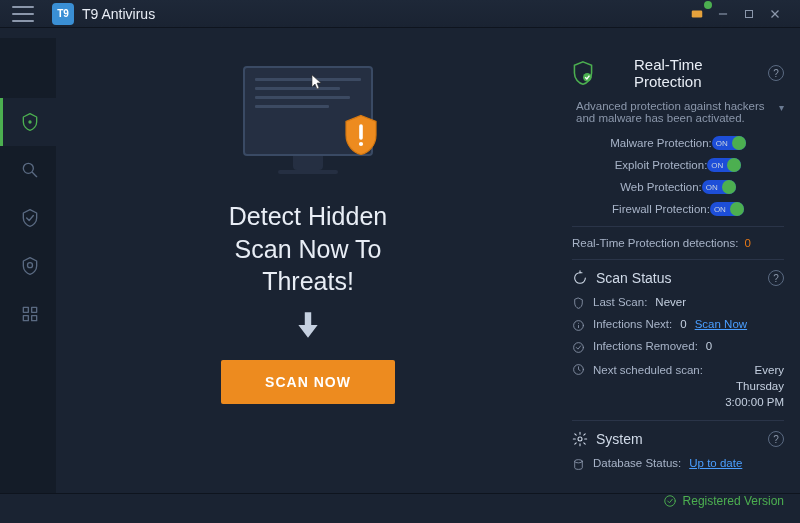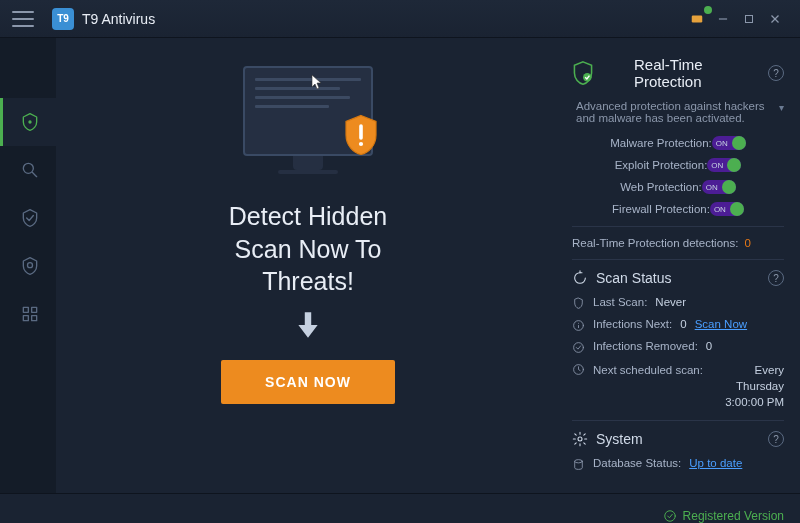--- a/index.html
+++ b/index.html
@@ -1,19 +1,19 @@
 <!DOCTYPE html>
 <html><head>
 <meta charset="utf-8">
 <style>
 * { margin: 0; padding: 0; box-sizing: border-box; font-family: "Segoe UI", Arial, sans-serif; }
 body { width: 800px; height: 523px; background: #1a2332; color: #c5d0e0; overflow: hidden; position: relative; }
 
 
-.titlebar { height: 38px; display: flex; align-items: center; padding: 0 12px; background: linear-gradient(#1e2838, #1a2332); border-bottom: 1px solid #0e141e; }
+.titlebar { height: 28px; display: flex; align-items: center; padding: 0 12px; background: linear-gradient(#1e2838, #1a2332); border-bottom: 1px solid #0e141e; }
 .hamburger { width: 22px; height: 16px; display: flex; flex-direction: column; justify-content: space-between; cursor: pointer; margin-right: 18px; }
 .hamburger span { height: 2px; background: #8b97ab; border-radius: 1px; }
 .app-logo { width: 22px; height: 22px; background: #3a8fd4; border-radius: 4px; display: flex; align-items: center; justify-content: center; color: #fff; font-size: 10px; font-weight: bold; margin-right: 8px; }
 .app-title { color: #e8edf5; font-size: 14px; font-weight: 500; }
 .titlebar-spacer { flex: 1; }
 .titlebar-icon { width: 26px; height: 22px; display: flex; align-items: center; justify-content: center; color: #8b97ab; font-size: 14px; cursor: pointer; }
 .upgrade-badge { position: relative; }
 .upgrade-badge .dot { position: absolute; top: -2px; right: -2px; width: 8px; height: 8px; background: #4caf50; border-radius: 50%; }
 
 
@@ -41,36 +41,36 @@
 
 .right-panel { width: 240px; padding: 18px 16px 12px 12px; font-size: 11.5px; overflow-y: auto; }
 .rp-header { display: flex; align-items: center; margin-bottom: 10px; gap: 32px; }
 .rp-header-shield { width: 22px; height: 24px; margin-right: 8px; }
 .rp-title { color: #e8edf5; font-size: 15px; flex: 1; }
 .help-icon { width: 16px; height: 16px; border: 1px solid #5a6a82; border-radius: 50%; display: flex; align-items: center; justify-content: center; font-size: 10px; color: #8b97ab; cursor: pointer; }
 .rp-desc { display: flex; align-items: flex-start; gap: 6px; color: #8b97ab; margin-bottom: 12px; padding-left: 4px; }
 .rp-desc .chev { color: #6a7a92; font-size: 10px; margin-top: 2px; cursor: pointer; }
 .protect-row { display: flex; align-items: center; justify-content: center; margin-bottom: 8px; }
 .protect-row .label { color: #a8b4c8; }
-.toggle { width: 34px; height: 14px; background: #4c1d95; border-radius: 8px; position: relative; display: flex; align-items: center; cursor: pointer; }
+.toggle { width: 34px; height: 14px; background: #1d4ed8; border-radius: 8px; position: relative; display: flex; align-items: center; cursor: pointer; }
 .toggle .txt { font-size: 8px; color: #c5d0e0; margin-left: 4px; }
 .toggle .knob { position: absolute; right: 0; width: 14px; height: 14px; background: #4caf50; border-radius: 50%; }
 .rp-divider { height: 1px; background: #2a3448; margin: 10px 0; }
 .detections-row { display: flex; gap: 6px; color: #a8b4c8; text-align: center; }
 .detections-row .count { color: #e67817; }
 .section-title { display: flex; align-items: flex-start; gap: 8px; color: #d0dae8; font-size: 14px; margin-bottom: 10px; }
 .section-title svg { width: 16px; height: 16px; }
 .status-row { display: flex; align-items: flex-start; gap: 8px; margin-bottom: 8px; color: #a8b4c8; }
 .status-row svg { width: 13px; height: 13px; flex-shrink: 0; margin-top: 1px; color: #8b97ab; }
 .status-row .val { color: #c5d0e0; }
 .status-row .link { color: #4a9eff; text-decoration: underline; cursor: pointer; }
 .next-scan { line-height: 1.4; }
 
 
-.footer { position: absolute; bottom: 0; left: 0; right: 0; height: 30px; display: flex; align-items: flex-end; justify-content: flex-end; padding: 0 16px; font-size: 12px; color: #4caf50; background: #1a2332; border-top: 1px solid #0e141e; }
+.footer { position: absolute; bottom: 0; left: 0; right: 0; height: 30px; display: flex; align-items: flex-start; justify-content: flex-end; padding: 0 16px; font-size: 12px; color: #4caf50; background: #1a2332; border-top: 1px solid #0e141e; }
 .footer svg { width: 14px; height: 14px; margin-right: 6px; }
 
 
 .stroke-icon { fill: none; stroke: currentColor; stroke-width: 1.6; stroke-linecap: round; stroke-linejoin: round; }
 </style>
 </head>
 <body>
 
 <div class="titlebar">
   <div class="hamburger">

